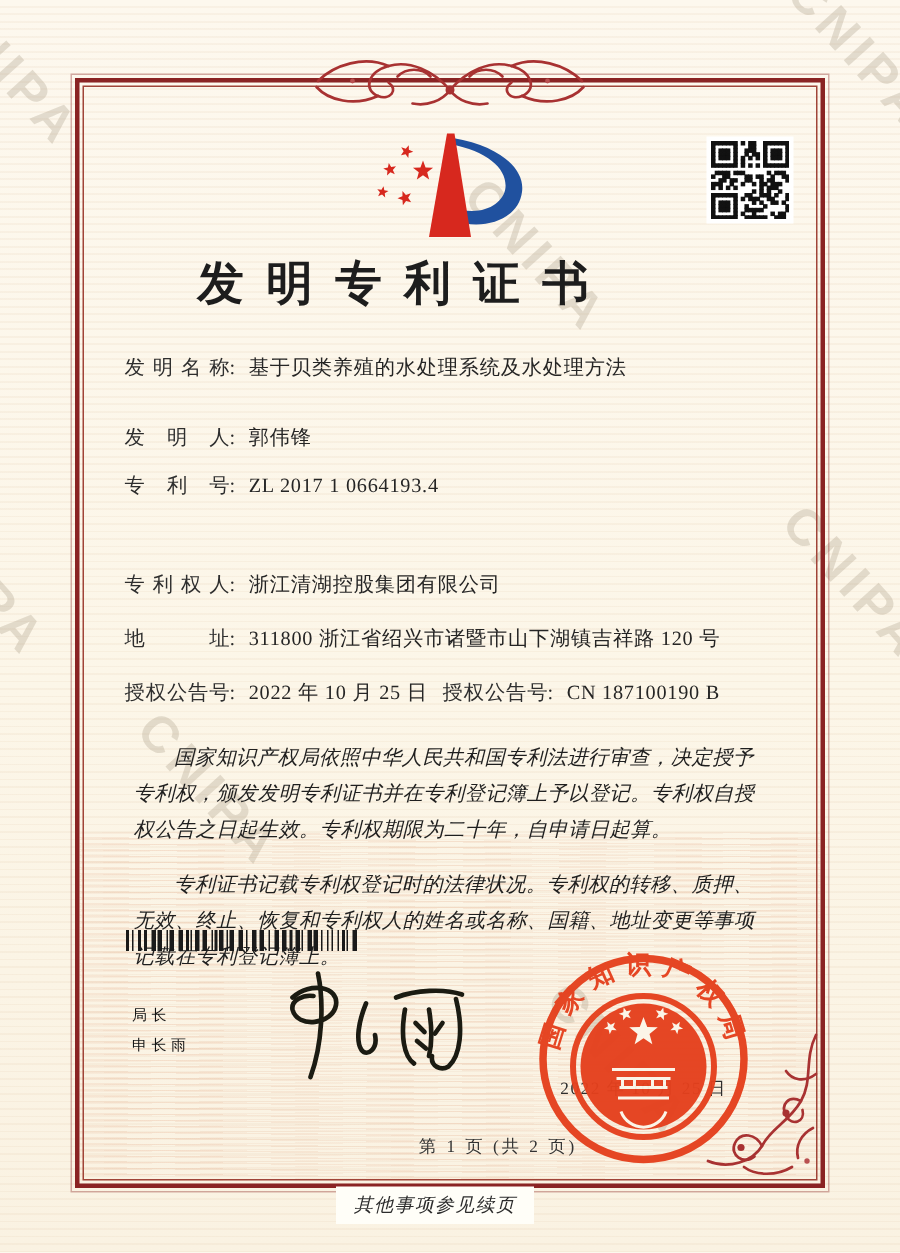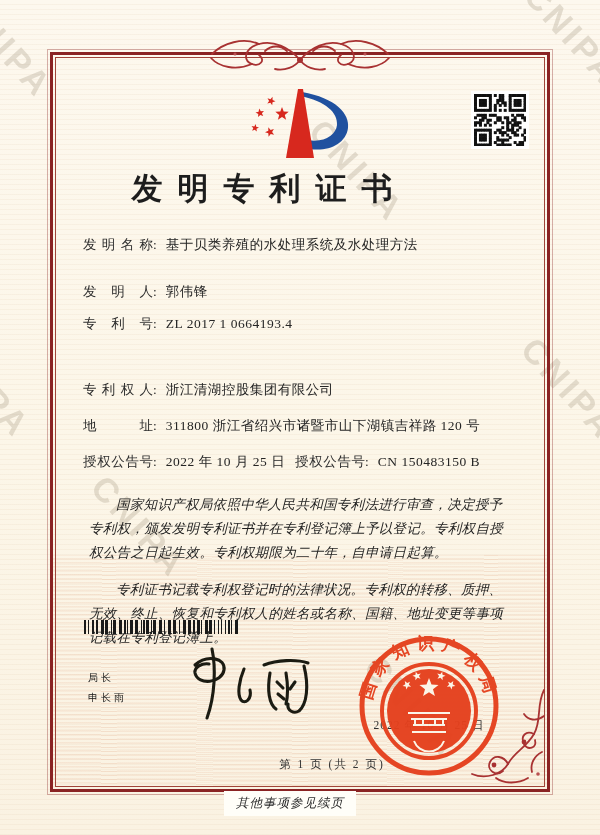--- a/index.html
+++ b/index.html
@@ -380,21 +380,21 @@
   </div>
   <div class="frow fr5">
     <span class="flabel">专 利 权 人</span><span class="fcolon">:</span><span class="fvalue">浙江清湖控股集团有限公司</span>
   </div>
   <div class="frow fr6">
     <span class="flabel">地　　　址</span><span class="fcolon">:</span><span class="fvalue">311800 浙江省绍兴市诸暨市山下湖镇吉祥路 120 号</span>
   </div>
   <div class="frow fr7">
     <span class="flabel">授权公告号</span><span class="fcolon">:</span><span class="fvalue">2022 年 10 月 25 日</span>
     <span class="fpair2">
-      <span class="flabel">授权公告号</span><span class="fcolon">:</span><span class="fvalue">CN 150483150 B</span>
+      <span class="flabel">授权公告号</span><span class="fcolon">:</span><span class="fvalue">CN 187100190 B</span>
     </span>
   </div>
 
   <div class="body-text">
     <p>国家知识产权局依照中华人民共和国专利法进行审查，决定授予专利权，颁发发明专利证书并在专利登记簿上予以登记。专利权自授权公告之日起生效。专利权期限为二十年，自申请日起算。</p>
     <p>专利证书记载专利权登记时的法律状况。专利权的转移、质押、无效、终止、恢复和专利权人的姓名或名称、国籍、地址变更等事项记载在专利登记簿上。</p>
   </div>
 
   <svg class="barcode" id="barcode-svg" viewBox="0 0 156 14" preserveAspectRatio="none">
       <rect x="0" y="0" width="2" height="14" fill="#1a1a1a"></rect>

